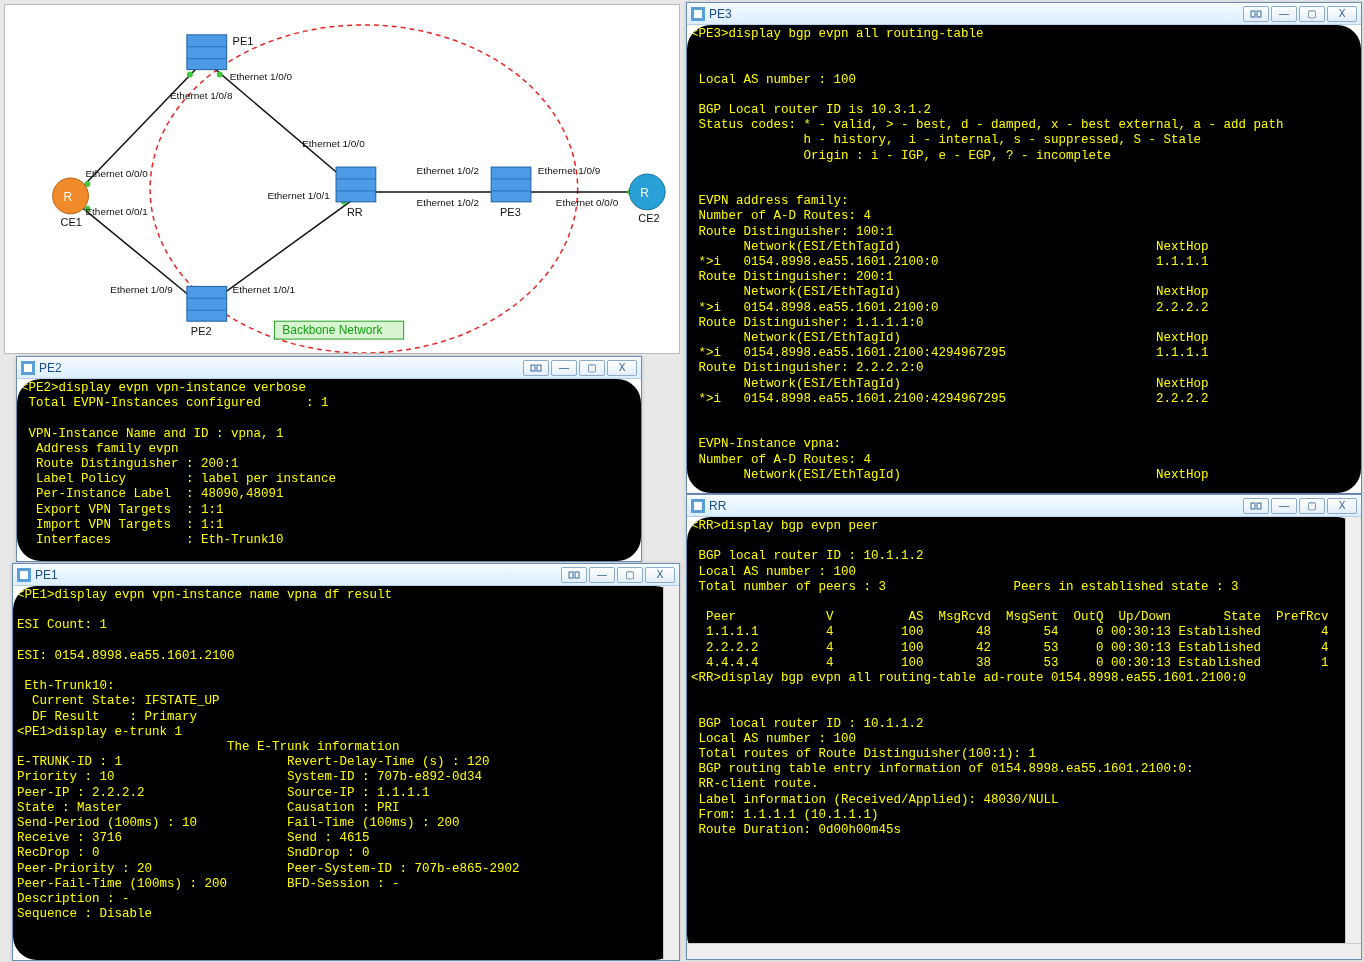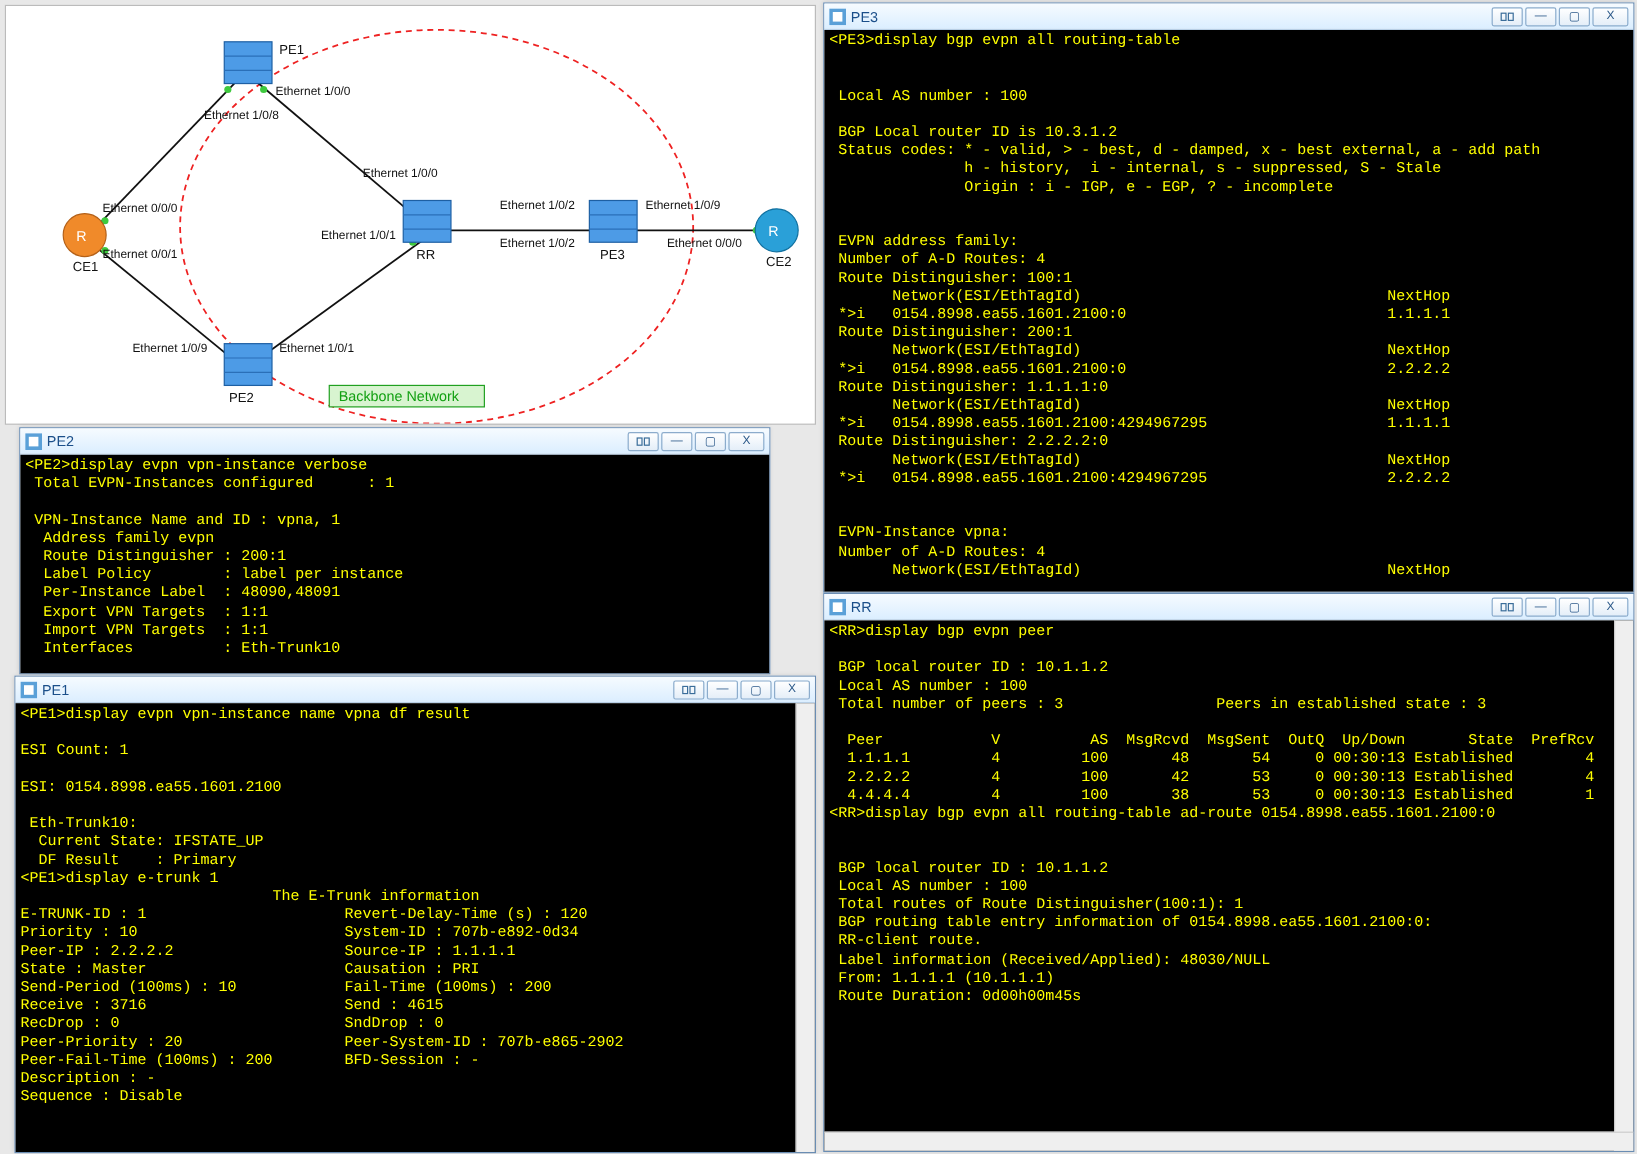--- a/index.html
+++ b/index.html
@@ -61,20 +61,21 @@
   .term {
     flex: 1;
     background: #000;
     color: #ffff00;
     font-family: "Courier New", monospace;
     font-size: 12.5px;
     line-height: 15.2px;
     padding: 2px 4px;
     white-space: pre;
     overflow: hidden;
+    border-radius: 24px;
   }
   .scrollbar-v {
     position: absolute; right: 0; top: 22px; bottom: 0;
     width: 16px;
     background: #efefef;
     border-left: 1px solid #ccc;
   }
   .scrollbar-h {
     position: absolute; left: 0; right: 0; bottom: 0;
     height: 16px;

